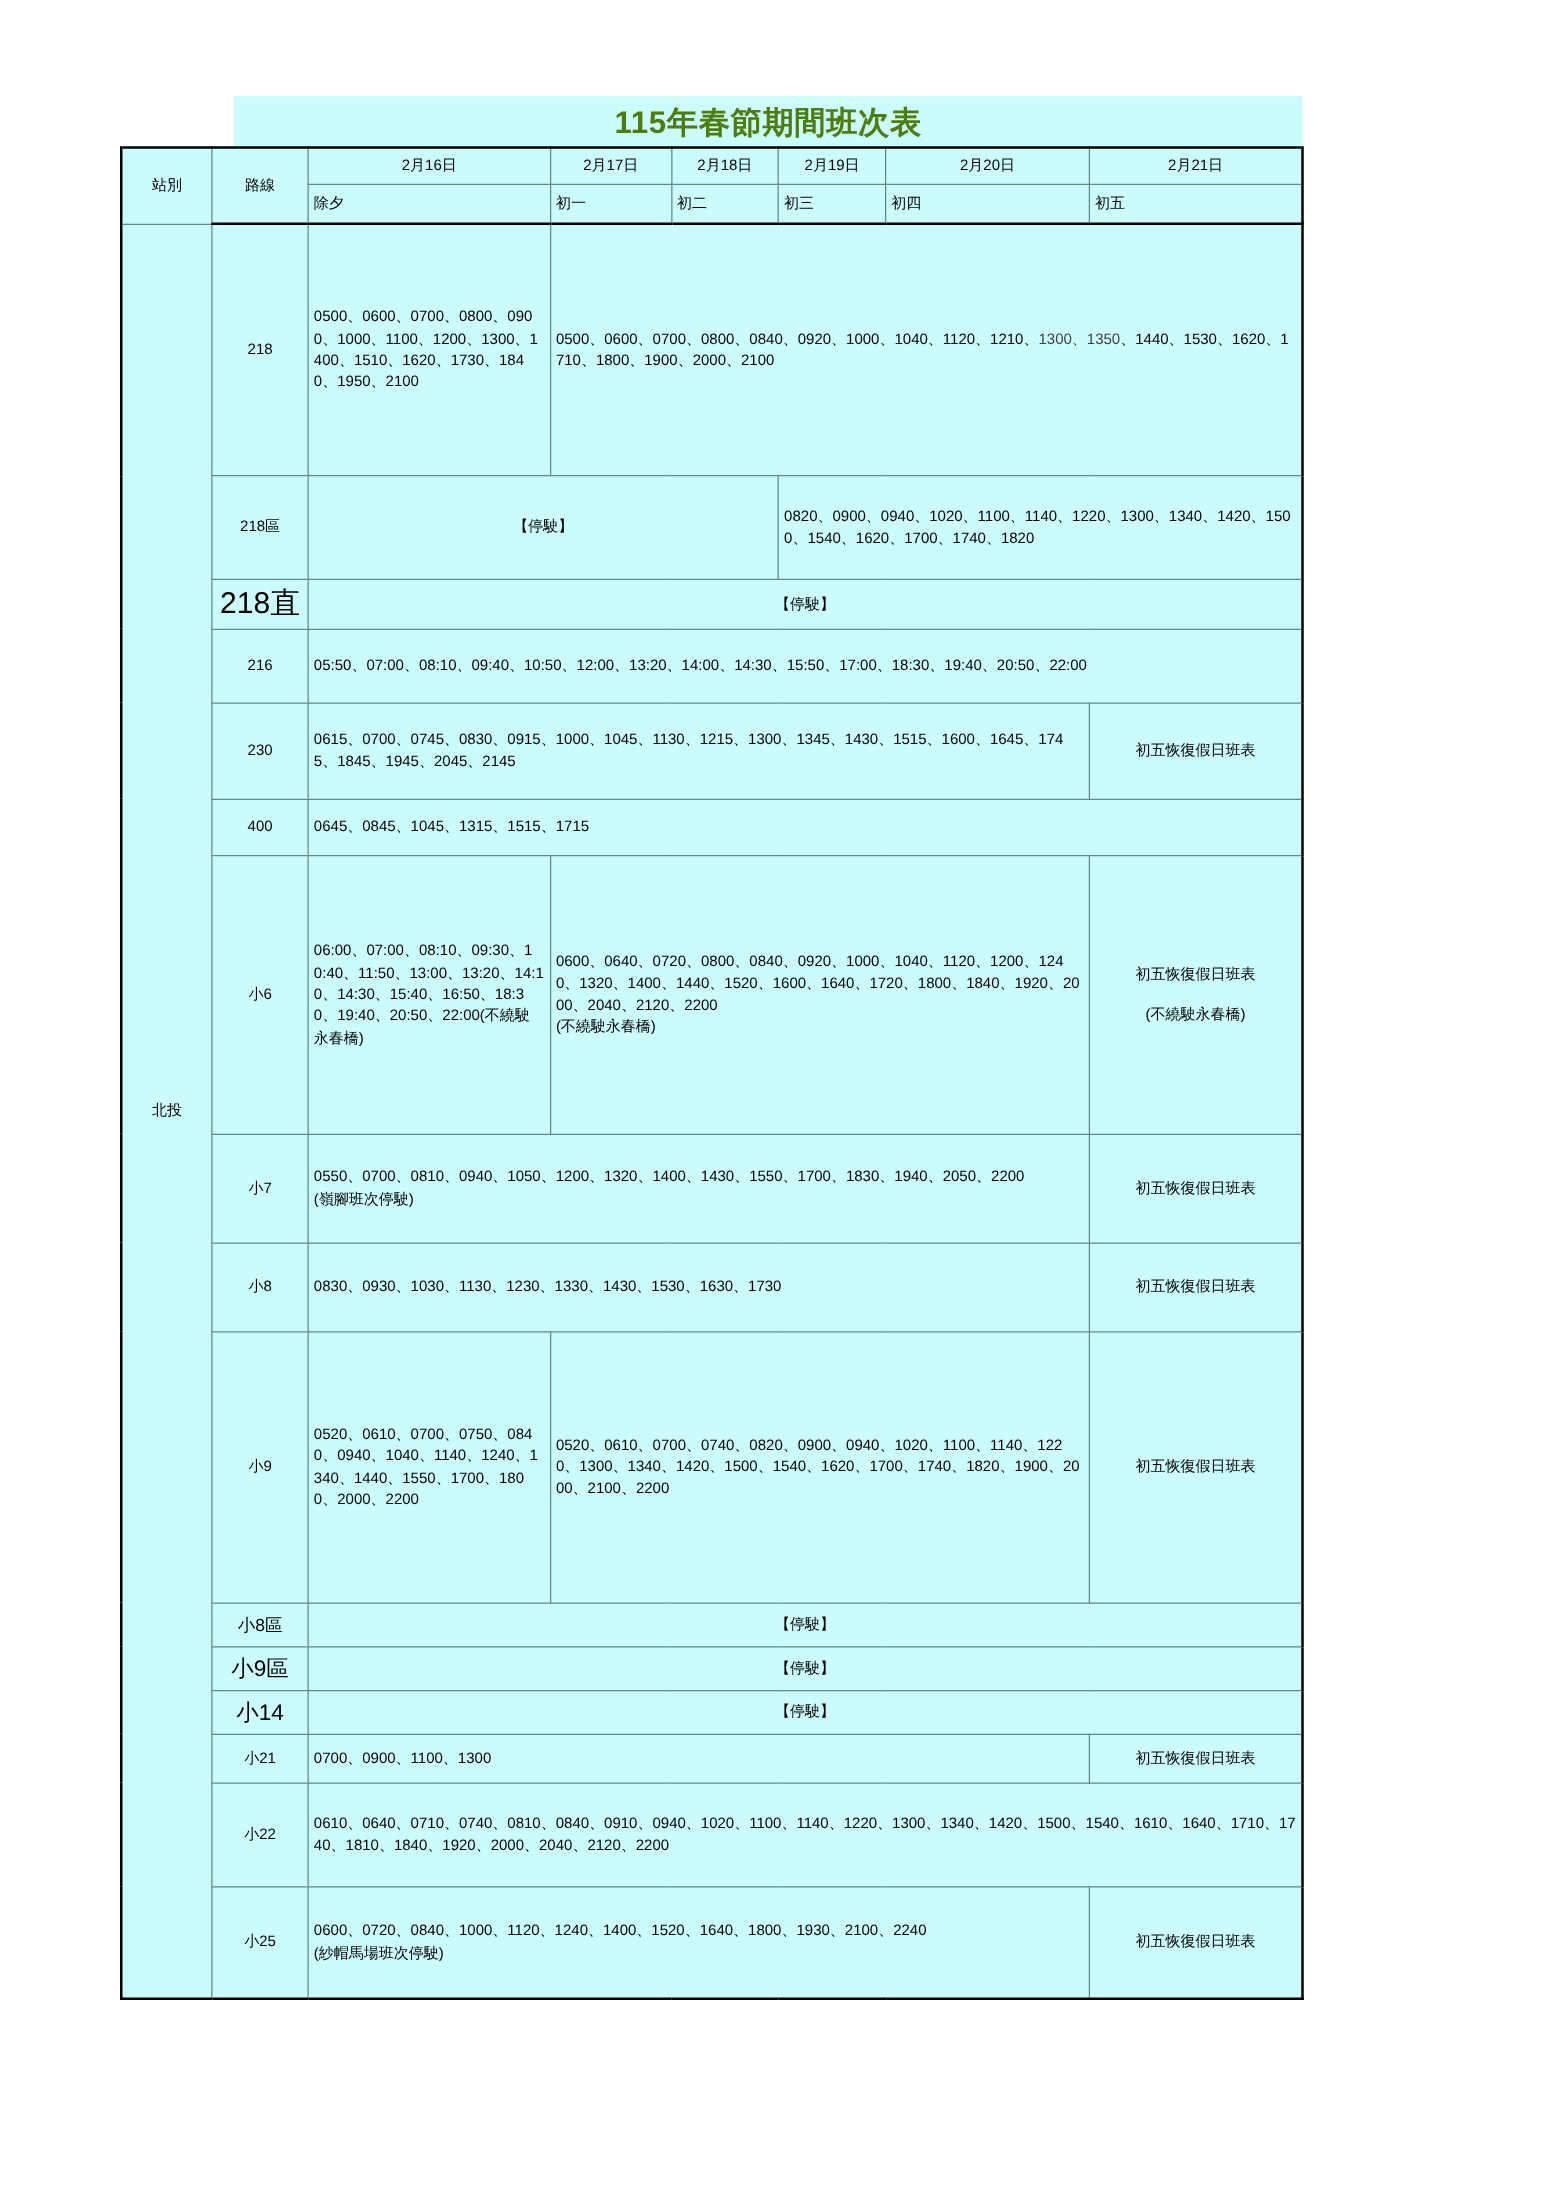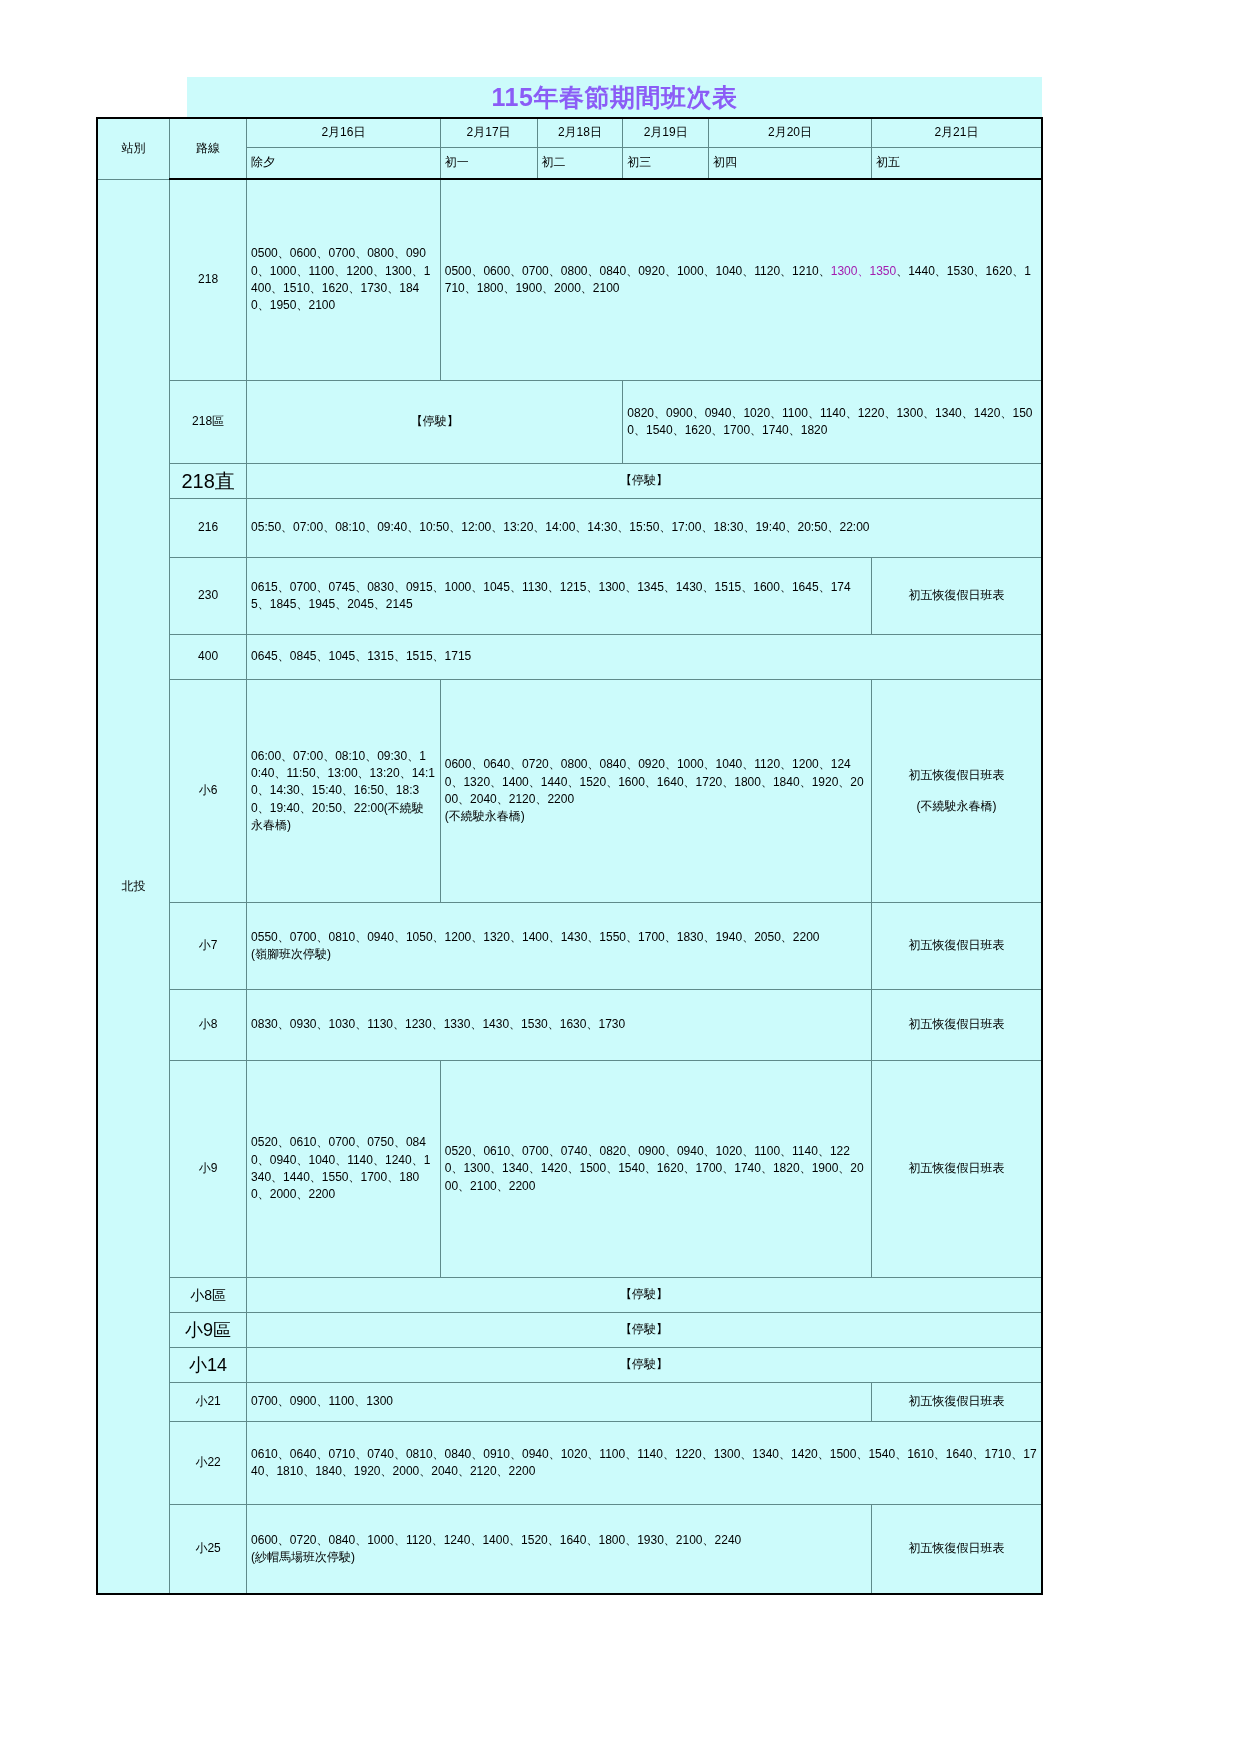--- a/index.html
+++ b/index.html
@@ -28,21 +28,21 @@
     left: 187px;
     top: 77px;
     width: 855px;
     height: 40px;
     background: #ccfbfb;
     display: flex;
     align-items: center;
     justify-content: center;
   }
   .title-text {
-    color: #8b5cf6;
+    color: #4d7c0f;
     font-size: 25px;
     font-weight: bold;
     letter-spacing: 0.5px;
     white-space: nowrap;
   }
 
   
   .sched-wrap {
     position: absolute;
     left: 96px;
@@ -104,21 +104,21 @@
   .ctr {
     text-align: center;
     vertical-align: middle;
     margin-top: 16px;
   }
   .note-cell {
     text-align: center;
     vertical-align: middle;
     font-size: 15.5px;
   }
-  .red { color: #a21caf; margin-top: 16px; }
+  .red { color: #404040; margin-top: 16px; }
 
   .thick-top { border-top: 2px solid #000000 !important; }
   .thick-bottom { border-bottom: 2px solid #000000 !important; }
   .thick-left { border-left: 2px solid #000000 !important; }
   .thick-right { border-right: 2px solid #000000 !important; }
 
   .sub { display: block; }
 
   
   .left-spine {
@@ -181,21 +181,21 @@
         <td colspan="5" class="times thick-top thick-right"><span>0500、0600、0700、0800、0840、0920、1000、1040、1120、1210、</span><span class="red">1300</span><span class="red">、</span><span class="red">1350</span><span>、1440、1530、1620、1710、1800、1900、2000、2100</span></td>
       </tr>
 
       <tr>
         <td class="route-cell" style="height:78px">218區</td>
         <td colspan="3" class="ctr">【停駛】</td>
         <td colspan="3" class="times thick-right">0820、0900、0940、1020、1100、1140、1220、1300、1340、1420、1500、1540、1620、1700、1740、1820</td>
       </tr>
 
       <tr>
-        <td class="route-cell" style="height:30px;font-size:20px">218直</td>
+        <td class="route-cell" style="height:30px;font-size:24px">218直</td>
         <td colspan="6" class="ctr thick-right">【停駛】</td>
       </tr>
 
       <tr>
         <td class="route-cell" style="height:54px">216</td>
         <td colspan="6" class="times thick-right">05:50、07:00、08:10、09:40、10:50、12:00、13:20、14:00、14:30、15:50、17:00、18:30、19:40、20:50、22:00</td>
       </tr>
 
       <tr>
         <td class="route-cell" style="height:72px">230</td>

